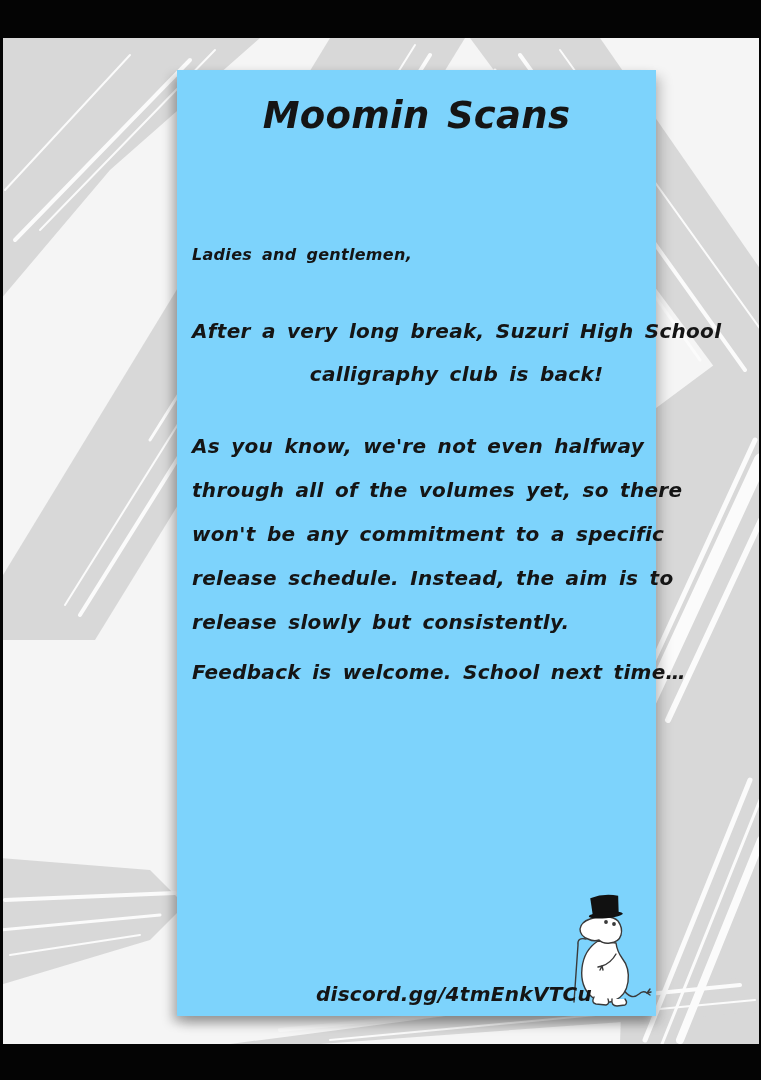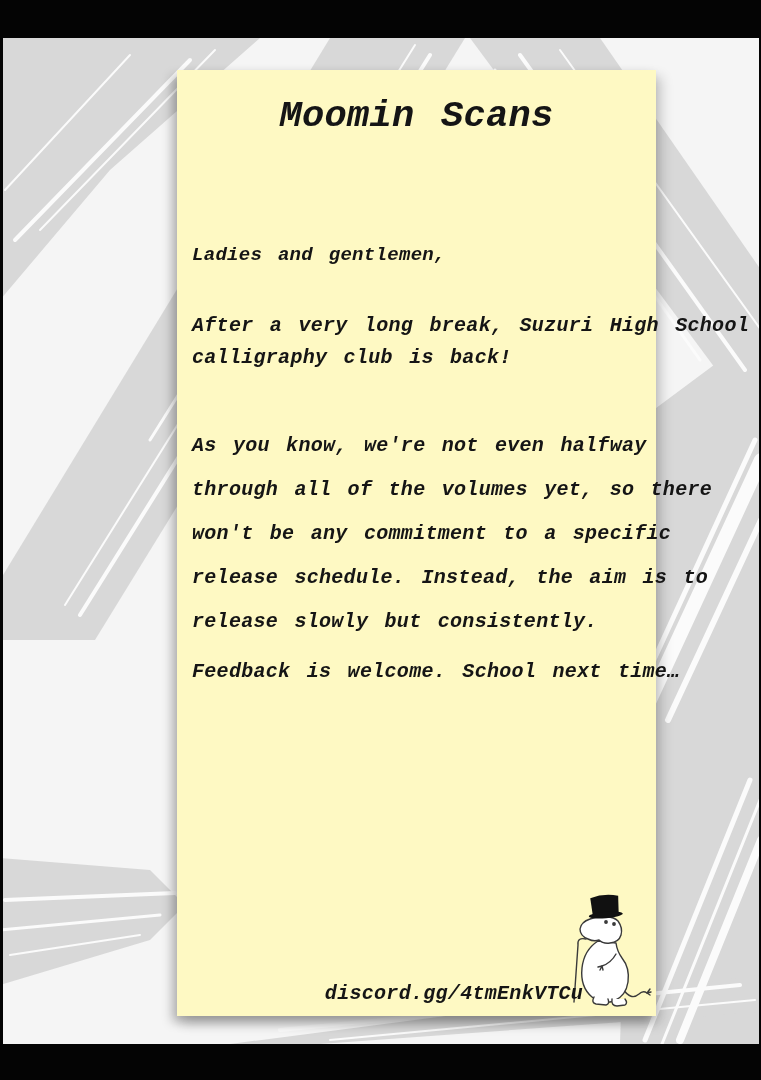--- a/index.html
+++ b/index.html
@@ -12,29 +12,29 @@
   .frame-top{top:0;left:0;width:761px;height:38px;}
   .frame-bottom{bottom:0;left:0;width:761px;height:36px;}
   .frame-left{top:0;left:0;width:3px;height:1080px;}
   .frame-right{top:0;right:0;width:2px;height:1080px;}
 
   
   .bg-art{position:absolute;top:0;left:0;z-index:1;}
 
   
   .card{position:absolute;left:177px;top:70px;width:479px;height:946px;
-        background:#fef9c3;z-index:3;
-        box-shadow:-5px 6px 10px rgba(0,0,0,.26), 5px 7px 12px rgba(0,0,0,.20);font-family:Liberation Mono, monospace;}
+        background:#7dd3fc;z-index:3;
+        box-shadow:-5px 6px 10px rgba(0,0,0,.26), 5px 7px 12px rgba(0,0,0,.20);}
 
   .card .txt{position:absolute;color:#151515;font-weight:bold;font-style:italic;
              white-space:pre;letter-spacing:.3px;word-spacing:4px;}
   .title{top:24px;left:0;width:479px;text-align:center;font-size:37px;
          line-height:44px;letter-spacing:1px;white-space:pre;}
-  .greeting{top:166px;left:15px;font-size:19px;line-height:38px;}
-  .para1{top:240px;left:15px;font-size:20px;line-height:32px;}
+  .greeting{top:166px;left:15px;font-size:16px;line-height:38px;}
+  .para1{top:240px;left:15px;font-size:20px;line-height:43px;text-align:center;}
   .para2{top:354px;left:15px;font-size:20px;line-height:44px;}
   .para3{top:583px;left:15px;font-size:20px;line-height:38px;}
   .signature{top:698px;left:160px;font-size:20px;line-height:38px;}
   .discord{top:912px;left:0;width:554px;text-align:center;font-size:20px;
            letter-spacing:.2px;word-spacing:2px;}
 
   .moomin{position:absolute;left:383px;top:820px;width:92px;height:120px;}
 </style>
 </head>
 <body>

